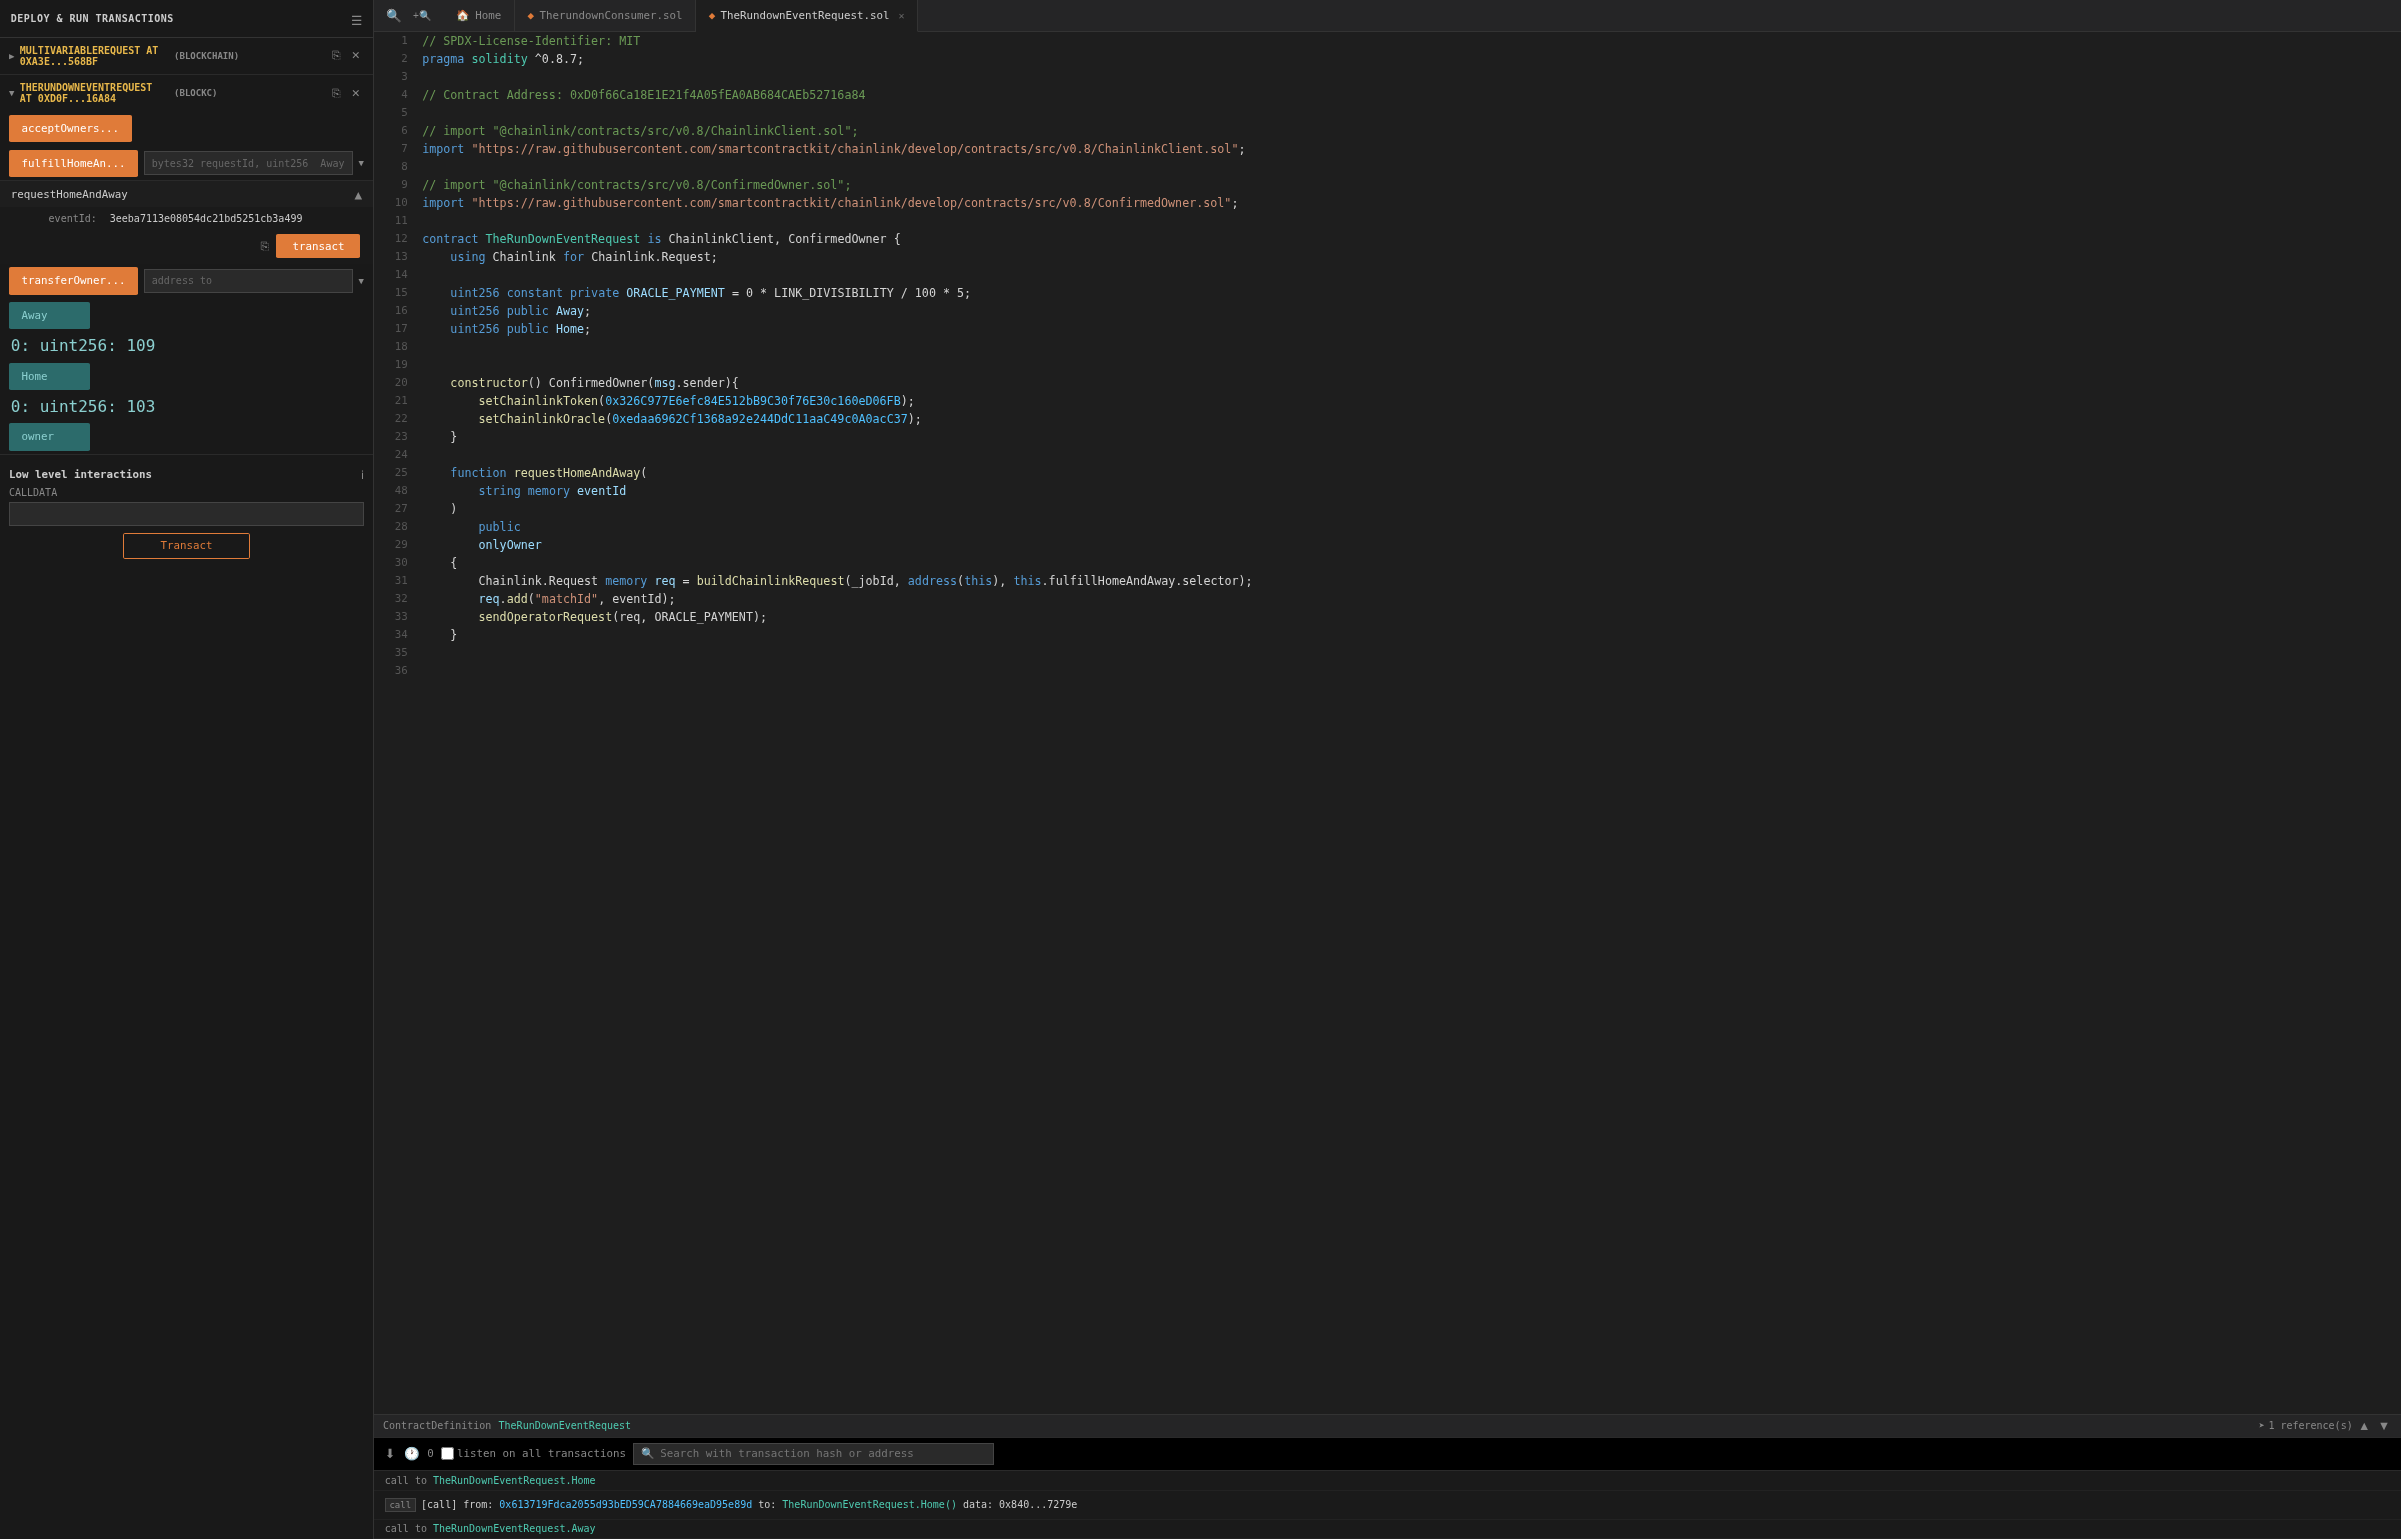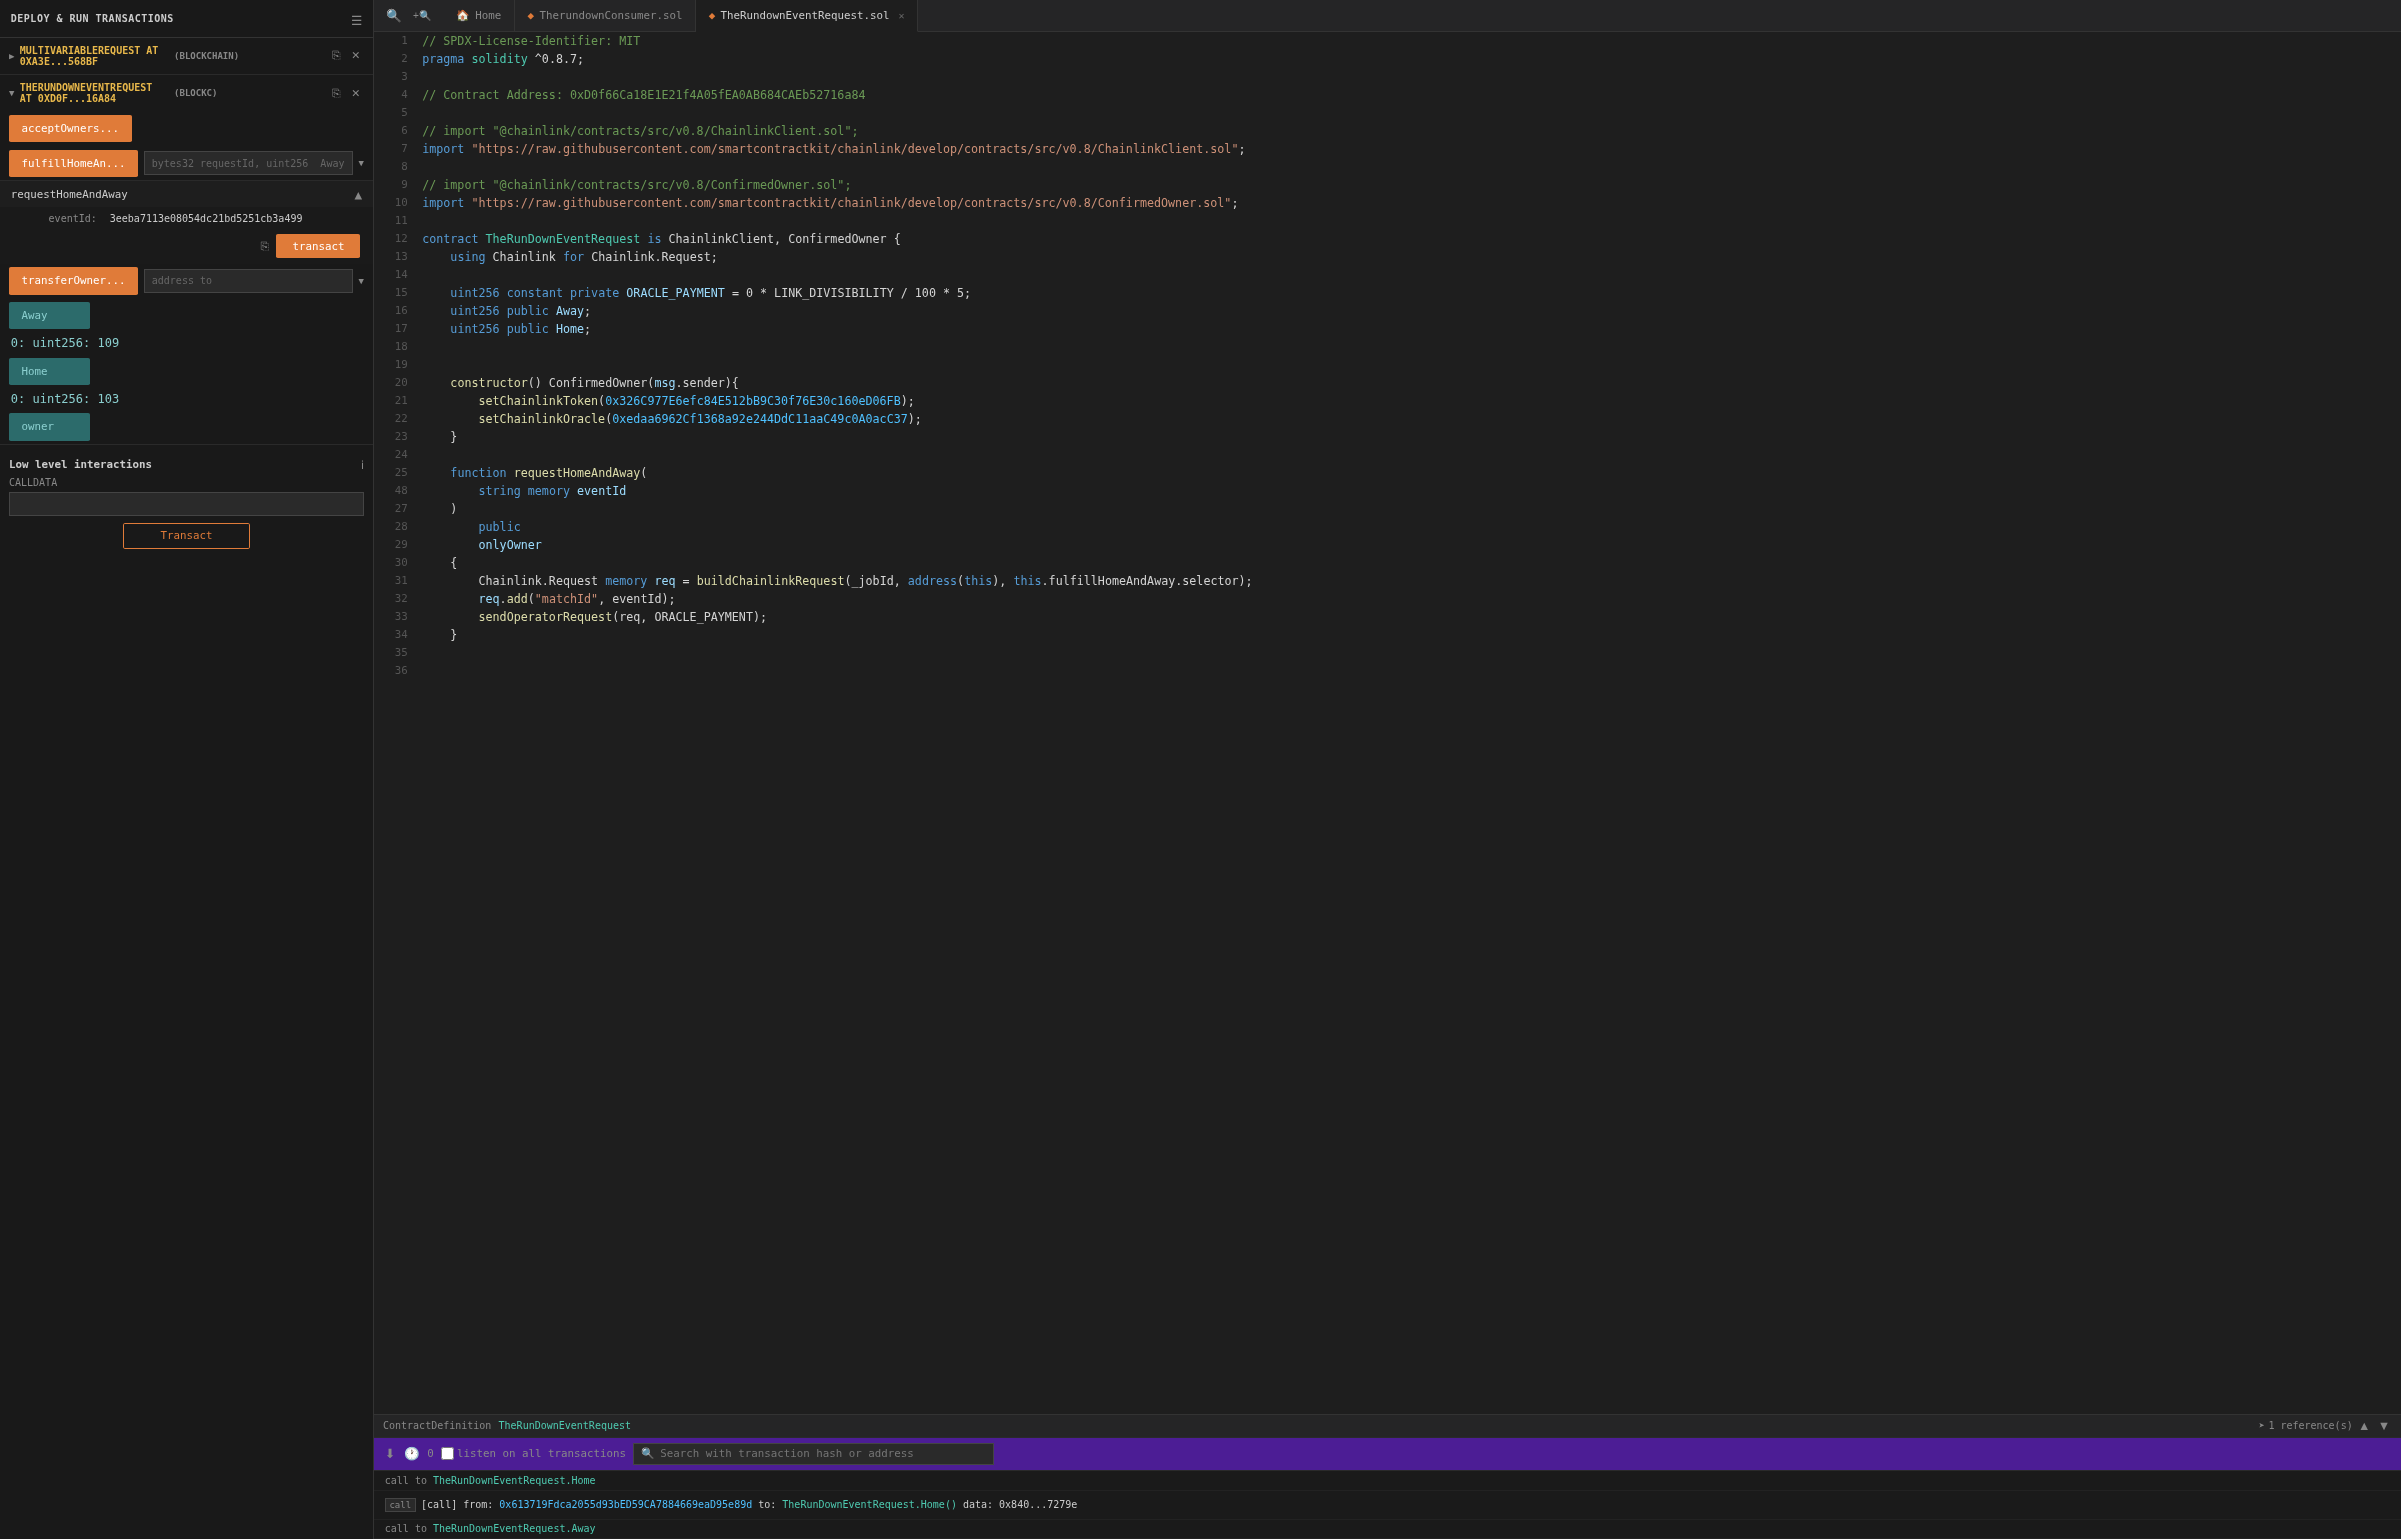--- a/index.html
+++ b/index.html
@@ -32,21 +32,21 @@
     .expanded-header { display: flex; align-items: center; justify-content: space-between; padding: 5.4px 10.8px; background: #1e1e1e; }
     .expanded-title { color: #ccc; font-size: 10.8px; }
     .expanded-close { color: #888; cursor: pointer; font-size: 12.6px; }
     .param-row { display: flex; align-items: center; padding: 5.4px 12.6px; gap: 7.2px; margin-left: 36px; }
     .param-label { color: #888; font-size: 10px; min-width: 54px; }
     .param-value { color: #ccc; font-size: 10px; flex: 1; font-family: monospace; }
     .transact-row { display: flex; align-items: center; justify-content: flex-end; padding: 5.4px 12.6px; gap: 7.2px; }
     .copy-icon { color: #888; cursor: pointer; font-size: 10.8px; }
 
     .result-row { padding: 3.6px 10.8px; }
-    .result-text { color: #8bcfcf; font-size: 12px; }
+    .result-text { color: #8bcfcf; font-size: 16px; }
 
     
     .low-level-section { padding: 7.2px 9px; margin-top: 3.6px; }
     .low-level-header { display: flex; align-items: center; justify-content: space-between; margin-bottom: 5.4px; }
     .low-level-title { color: #ccc; font-size: 10.8px; font-weight: bold; }
     .low-level-info { color: #888; cursor: pointer; }
     .calldata-label { color: #888; font-size: 10px; margin-bottom: 3.6px; }
     .calldata-input { width: 100%; background: #2a2a2a; border: 0.9px solid #444; color: #ccc; padding: 5.4px 7.2px; font-size: 10px; font-family: inherit; }
     .transact-full-row { display: flex; justify-content: center; margin-top: 7.2px; }
     .btn-transact-outline { background: none; border: 0.9px solid #e07b39; color: #e07b39; padding: 5.4px 36px; font-size: 10.8px; cursor: pointer; border-radius: 1.8px; font-family: inherit; }
@@ -72,21 +72,21 @@
     
     .c-comment { color: #6a9955; }
     .c-keyword { color: #569cd6; }
     .c-type { color: #4ec9b0; }
     .c-string { color: #ce9178; }
     .c-func { color: #dcdcaa; }
     .c-var { color: #9cdcfe; }
     .c-addr { color: #4fc1ff; }
 
     
-    .bottom-bar { border-top: 0.9px solid #333; background: #4c1d95; }
+    .bottom-bar { border-top: 0.9px solid #333; background: #000000; }
     .contract-def-bar { display: flex; align-items: center; gap: 7.2px; padding: 3.6px 9px; border-bottom: 0.9px solid #2a2a2a; background: #252526; }
     .contract-def-text { color: #888; font-size: 10px; }
     .contract-def-name { color: #4ec9b0; font-size: 10px; }
     .ref-btn { display: flex; align-items: center; gap: 3.6px; color: #888; font-size: 10px; margin-left: auto; }
     .ref-btn button { background: none; border: none; color: #888; cursor: pointer; font-size: 12.6px; padding: 0 1.8px; }
 
     .transaction-bar { display: flex; align-items: center; gap: 7.2px; padding: 5.4px 9px; border-bottom: 0.9px solid #2a2a2a; }
     .collapse-btn { background: none; border: none; color: #888; cursor: pointer; font-size: 12.6px; padding: 0 1.8px; }
     .time-btn { background: none; border: none; color: #888; cursor: pointer; font-size: 12.6px; }
     .tx-count { color: #888; font-size: 10.8px; }

